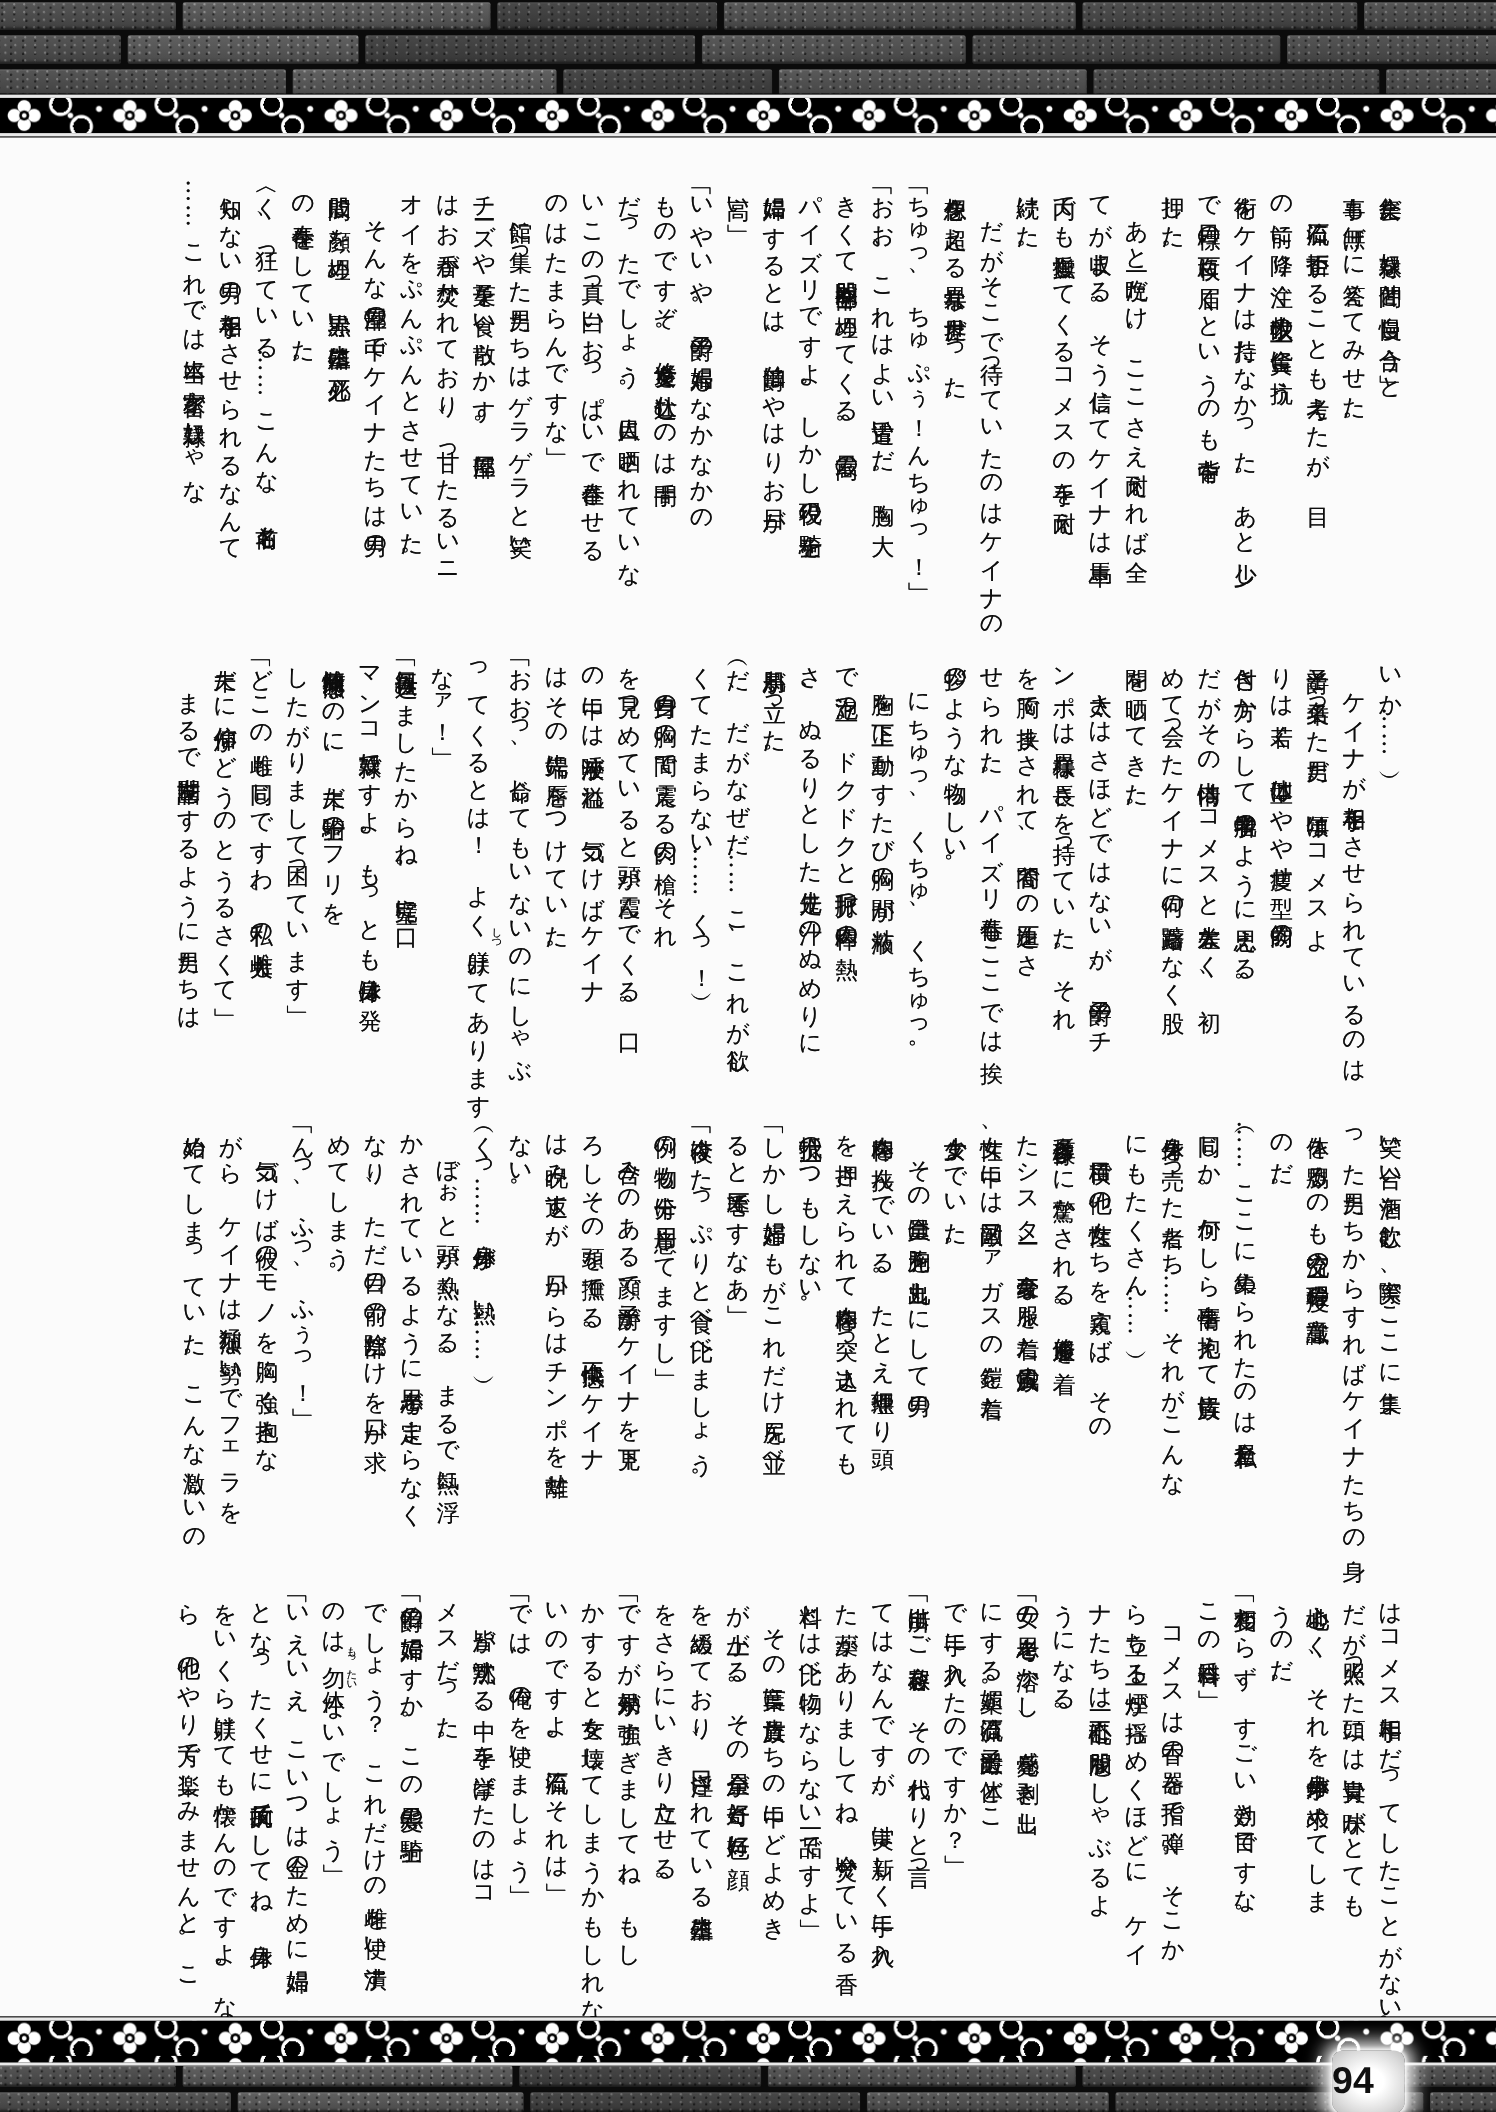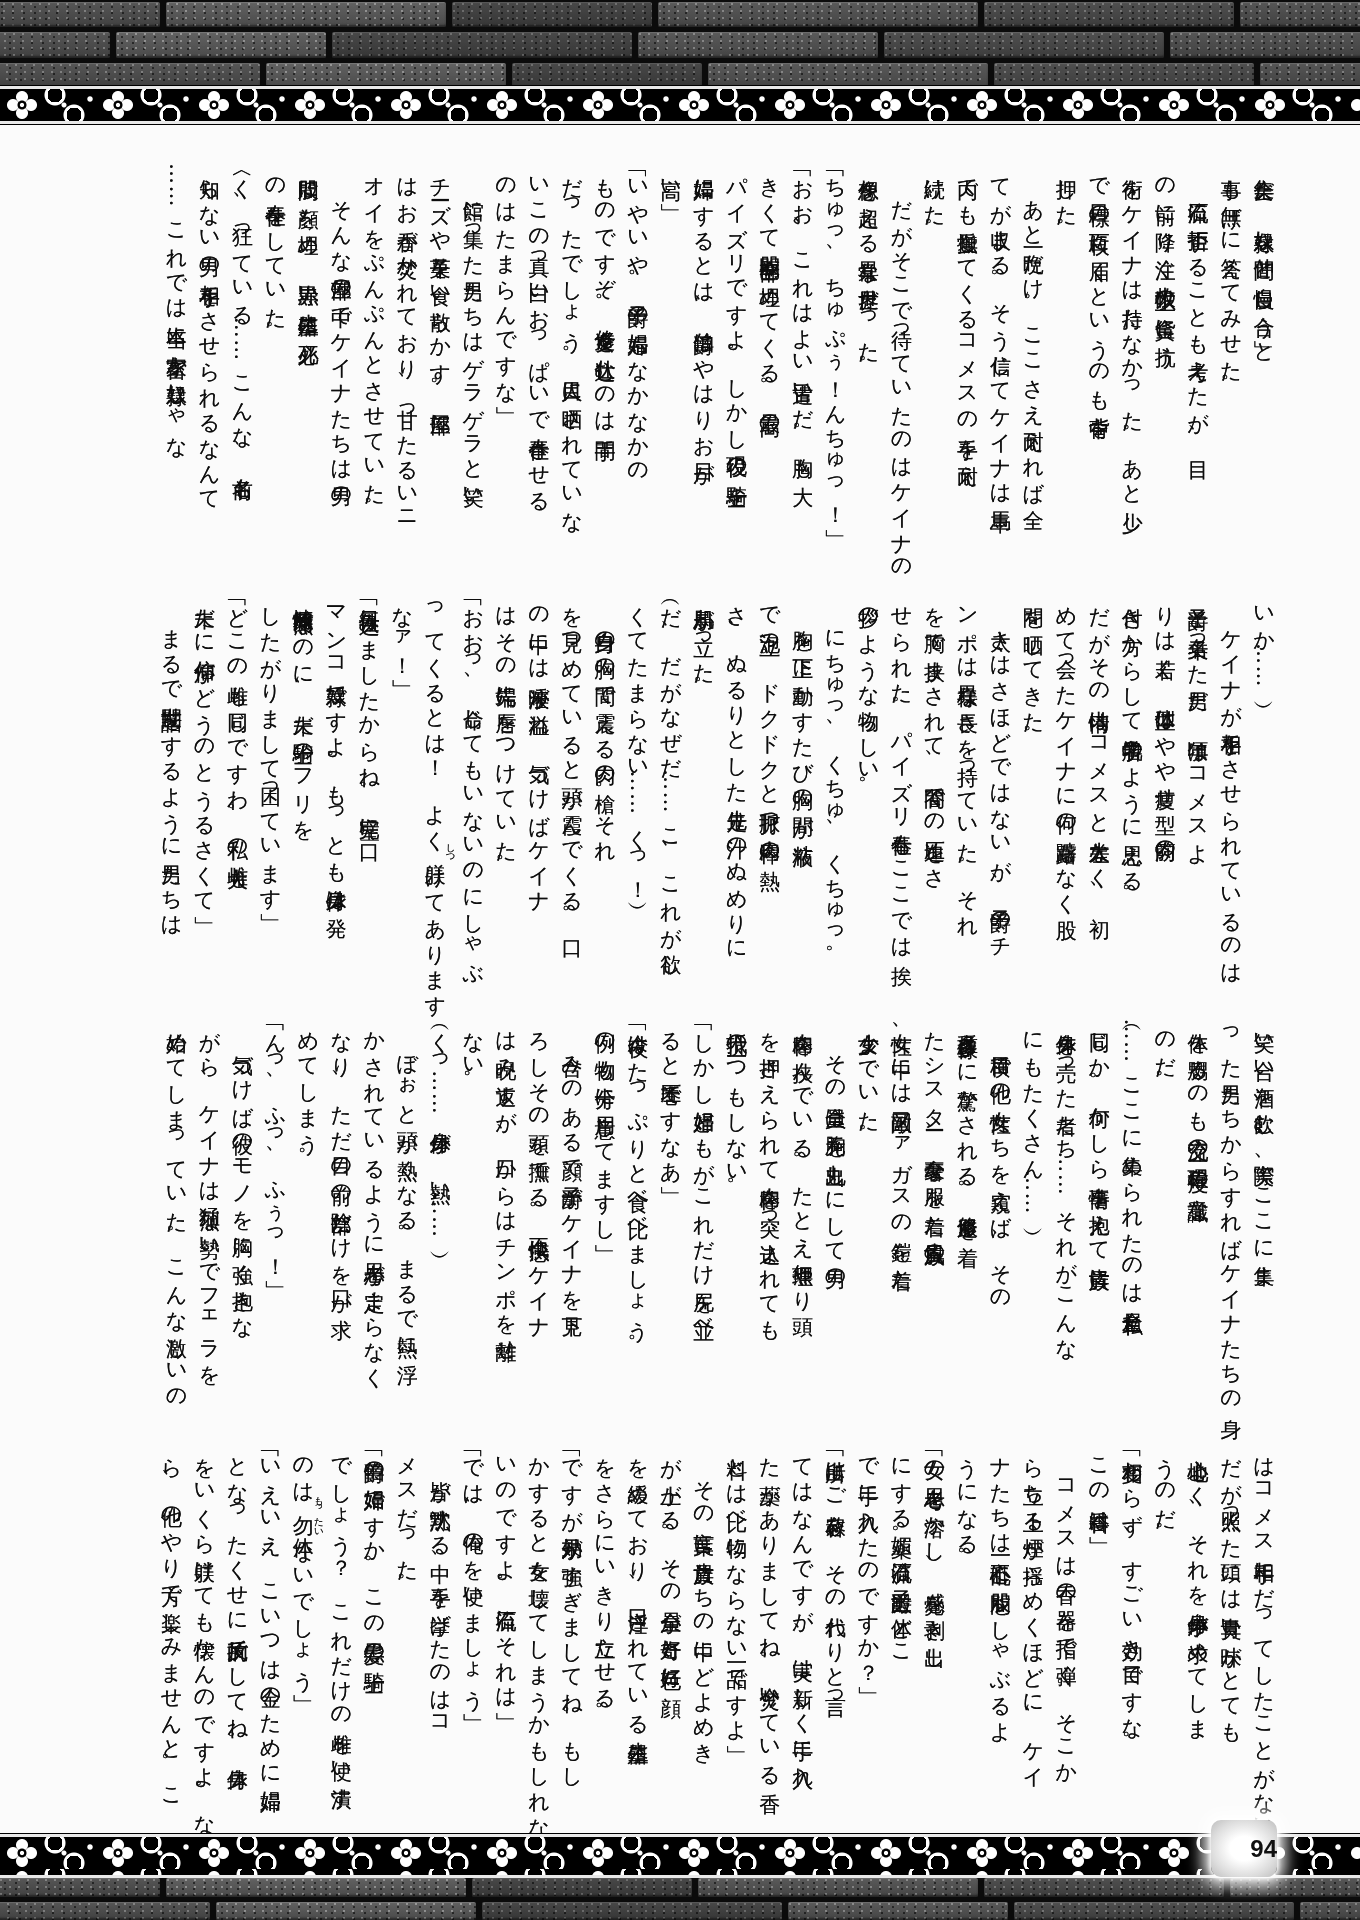--- a/index.html
+++ b/index.html
@@ -56,27 +56,27 @@
       radial-gradient(circle at 64px 16px, #fff 0 2px,   rgba(0,0,0,0) 3px),
       radial-gradient(circle at 90px 10px, #fff 0 2.2px, rgba(0,0,0,0) 3.2px);
     background-size:96px 32px;
     background-repeat:repeat;
   }
   .ornament-top{top:86px;height:38px;}
   .ornament-bottom{top:1834px;height:44px;}
   
   .page-number{
     position:absolute;
-    left:1211px;top:1820px;width:66px;height:57px;
+    left:1211px;top:1864px;width:66px;height:57px;
     border-radius:10px;
     background:radial-gradient(ellipse at center, #ffffff 30%, #dcdcdc 70%, #bdbdbd 100%);
     box-shadow:0 0 16px 8px rgba(255,255,255,.95), 0 0 4px 1px rgba(255,255,255,1);
-    display:flex;align-items:center;justify-content:flex-end;
+    display:flex;align-items:center;justify-content:flex-start;
     font-family:"Liberation Sans", sans-serif;
-    font-size:24px;font-weight:600;color:#101010;
+    font-size:34px;font-weight:600;color:#101010;
     z-index:6;
   }
   
   .band{
     position:absolute;
     right:80px;width:1125px;height:385px;
     writing-mode:vertical-rl;
     text-orientation:mixed;
     font-size:21px;
     letter-spacing:1.55px;

